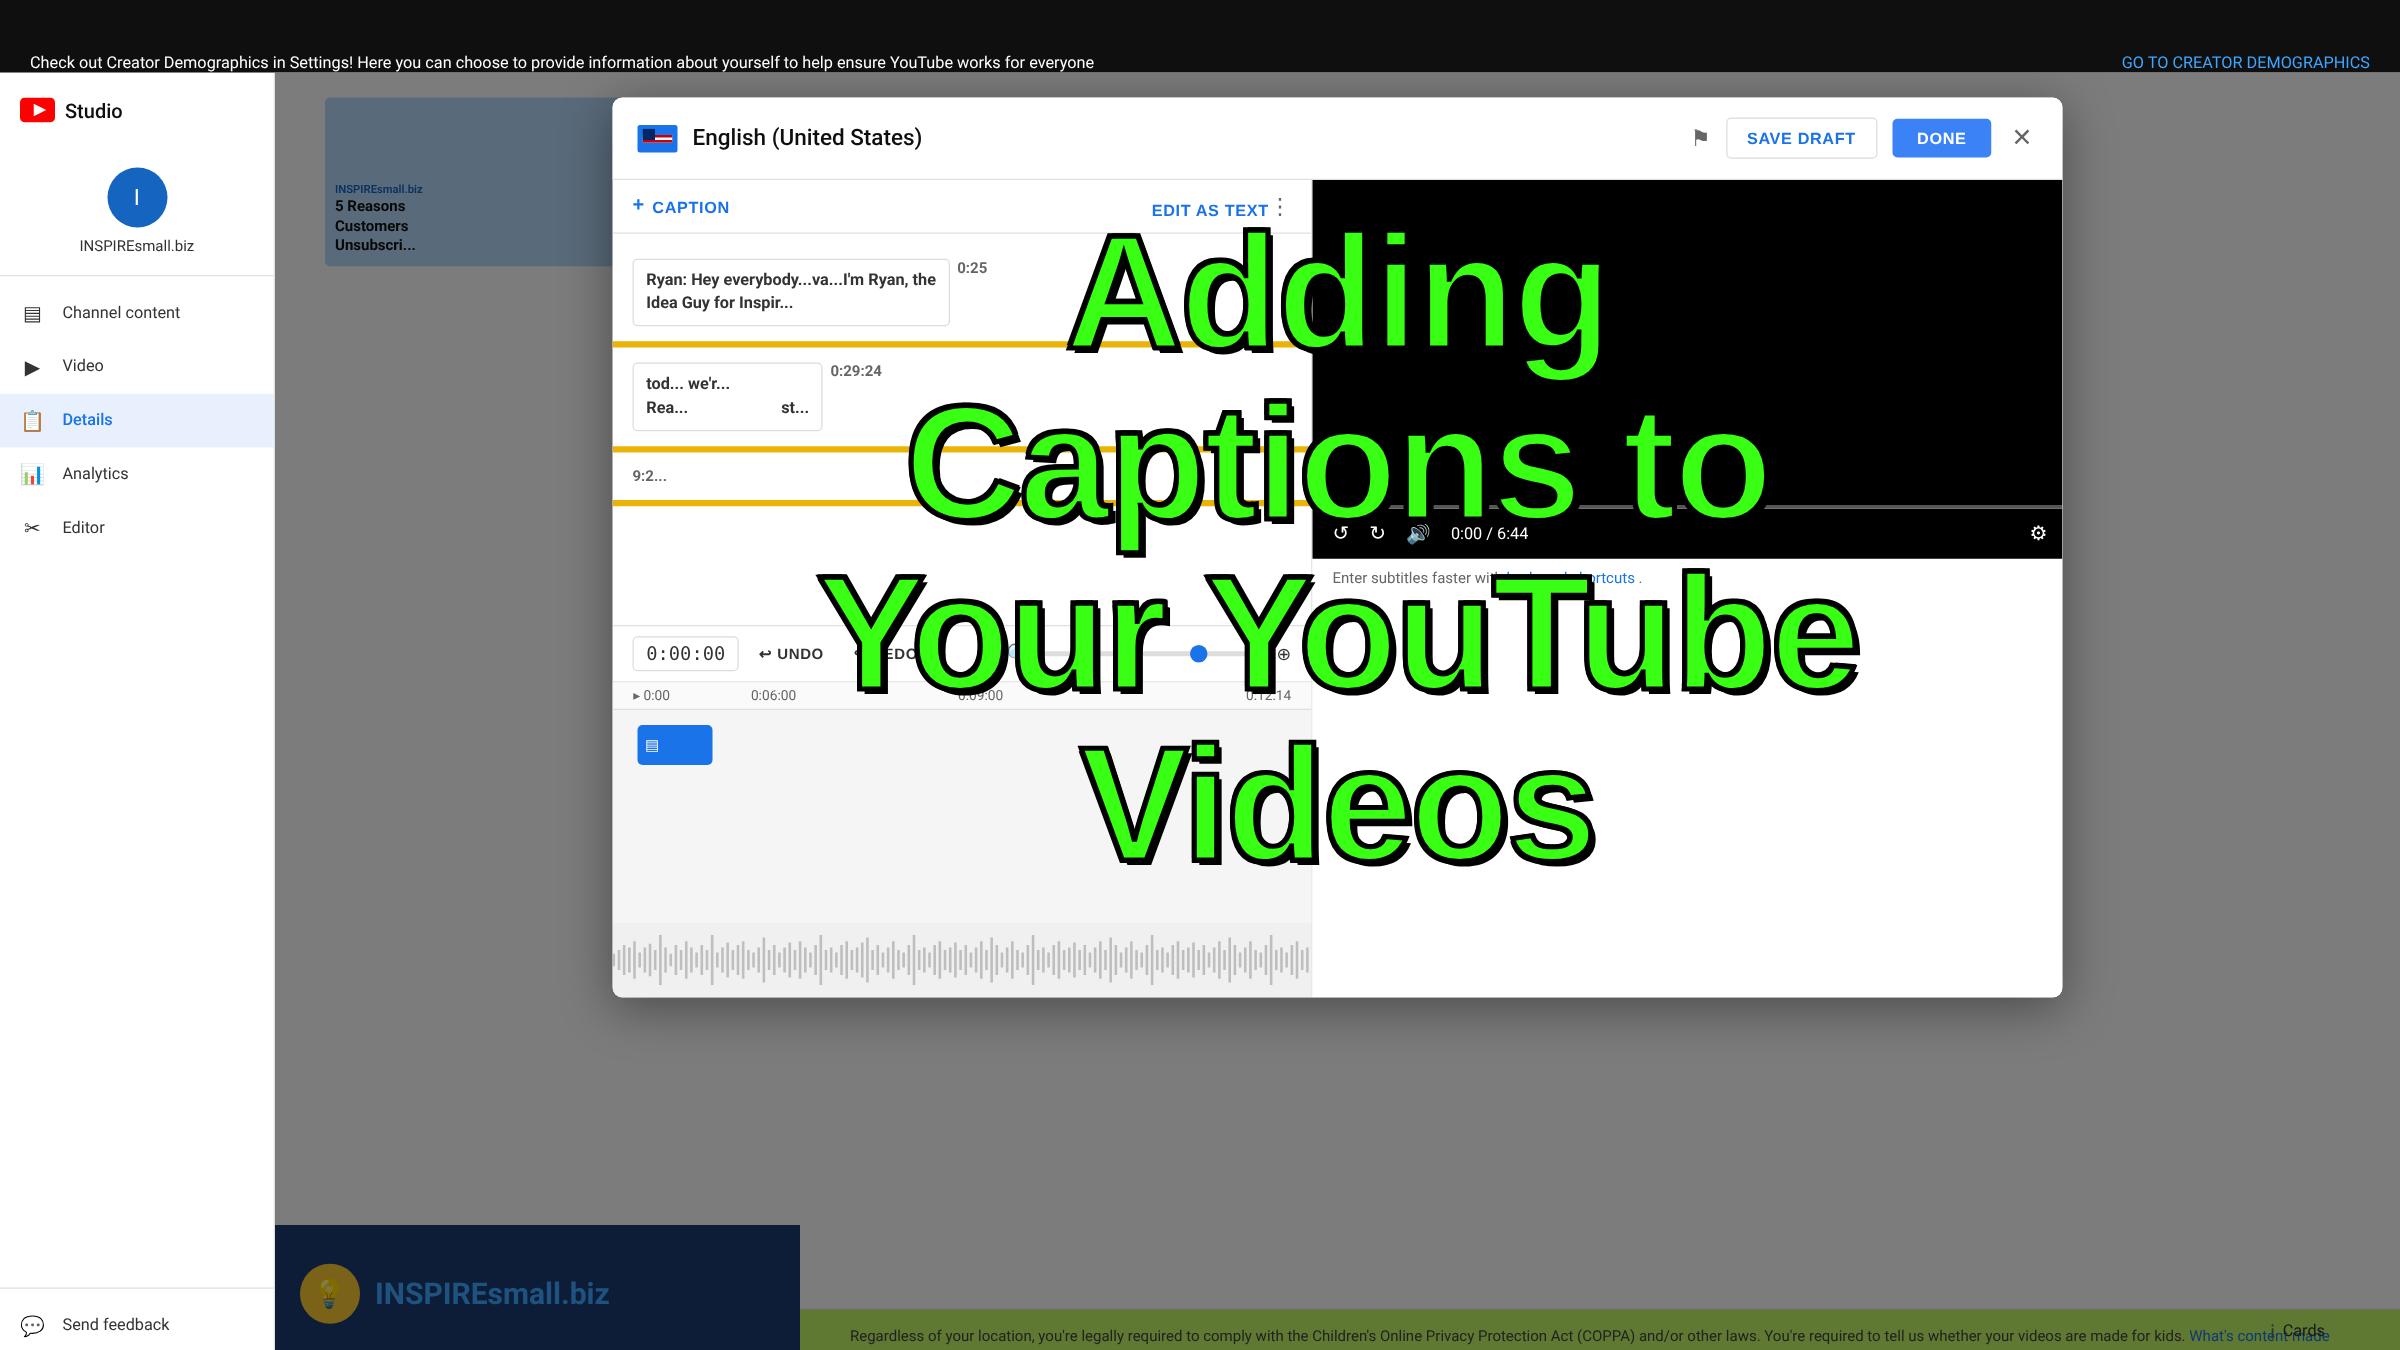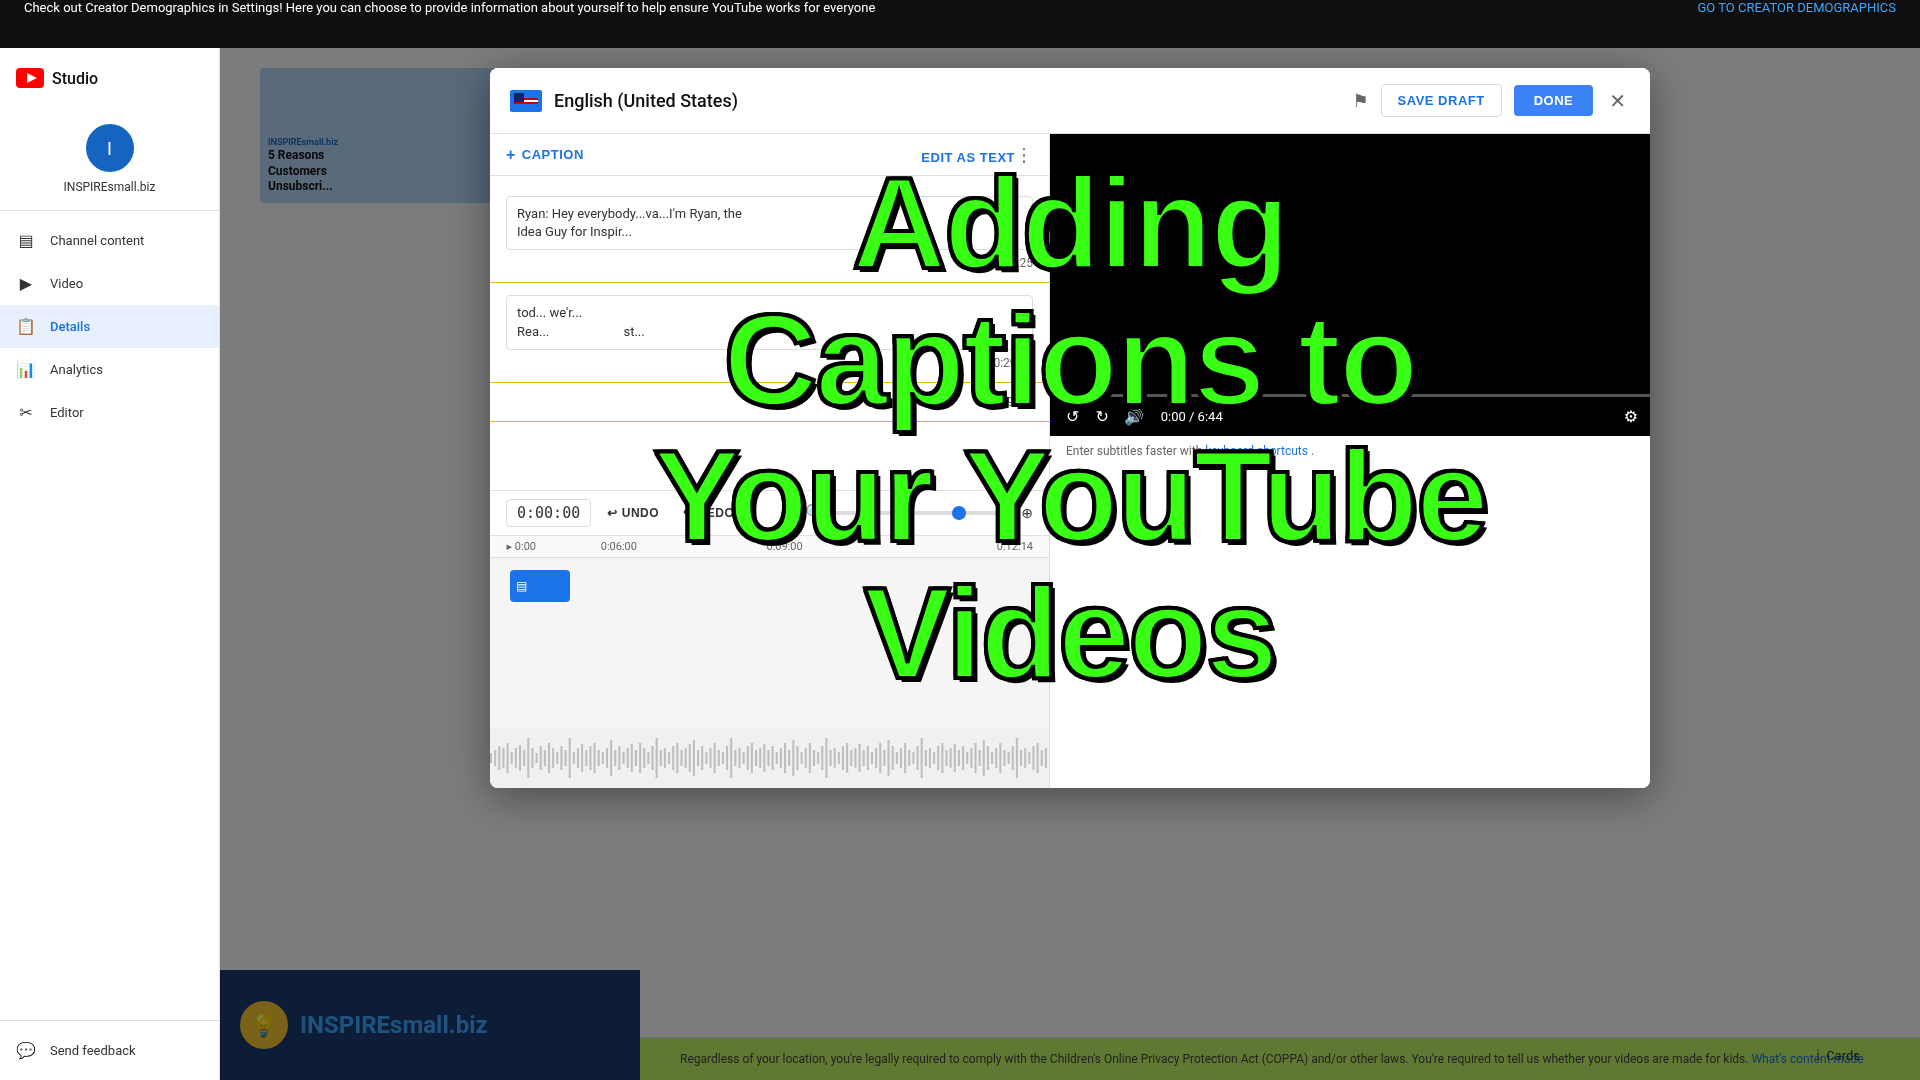--- a/index.html
+++ b/index.html
@@ -8,24 +8,24 @@
       height: 1080px;
       overflow: hidden;
       font-family: 'Roboto', Arial, sans-serif;
       background: #f9f9f9;
       position: relative;
     }
 
     
     .top-banner {
       width: 100%;
-      height: 48px;
+      height: 58px;
       background: #0f0f0f;
       display: flex;
-      align-items: flex-start;
+      align-items: flex-end;
       justify-content: space-between;
       padding: 0 24px;
       position: relative;
       z-index: 1;
     }
     .top-banner-text {
       color: #fff;
       font-size: 13px;
     }
     .top-banner-link {
@@ -282,25 +282,26 @@
     }
 
     .caption-list {
       flex: 1;
       overflow-y: auto;
       padding: 8px 0;
     }
 
     .caption-item {
       padding: 12px 16px;
-      border-bottom: 1px solid #eab308;
-      cursor: pointer;
-      display: flex;
-      flex-direction: column;
+      border-bottom: 5px solid #eab308;
+      cursor: pointer;
+      display: flex;
+      flex-direction: row;
       gap: 6px;
+      font-weight: bold;
     }
     .caption-text-area {
       border: 1px solid #dadce0;
       border-radius: 4px;
       padding: 8px 10px;
       font-size: 13px;
       color: #333;
       line-height: 1.4;
       background: #fff;
     }

